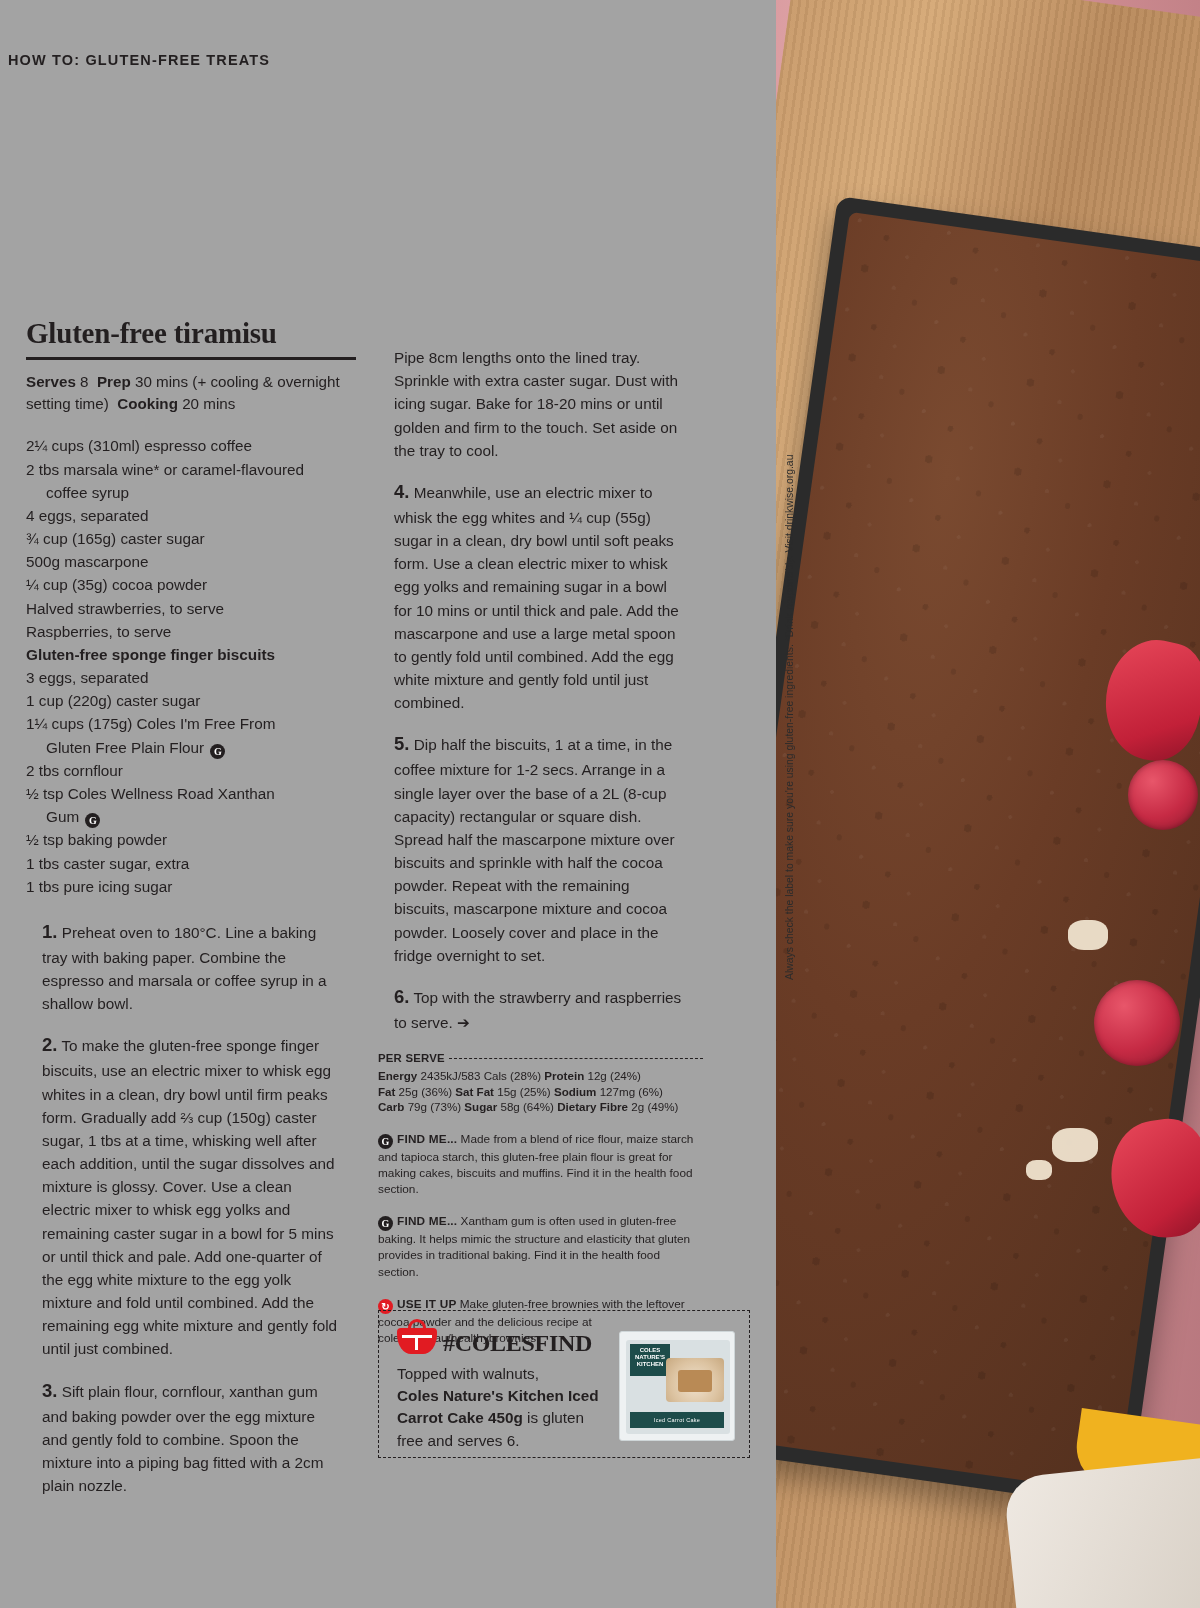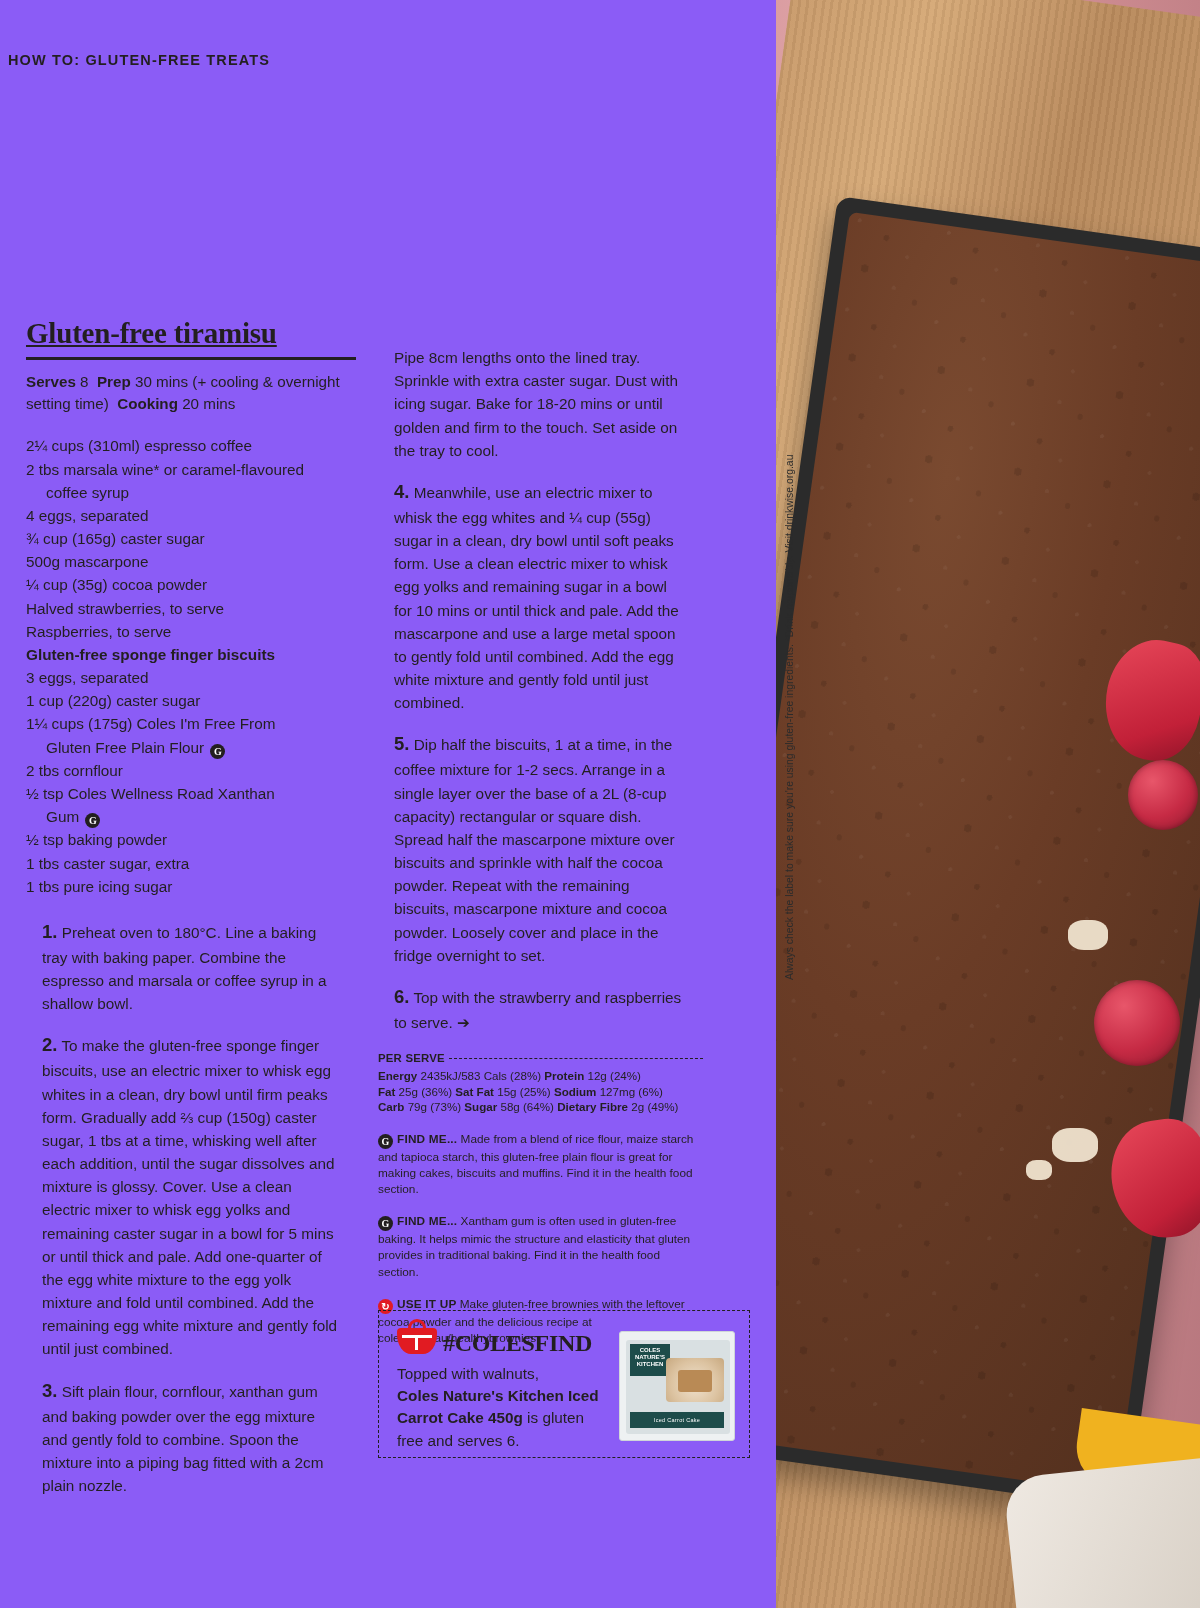--- a/index.html
+++ b/index.html
@@ -25,21 +25,21 @@
     color: #231f20;
   }
 
   
   .content {
     position: absolute;
     left: 0;
     top: 0;
     width: 776px;
     height: 1608px;
-    background: #8b5cf6;
+    background: #a3a3a3;
   }
 
   .col-left {
     position: absolute;
     left: 26px;
     top: 318px;
     width: 330px;
   }
   .col-right {
     position: absolute;
@@ -48,21 +48,20 @@
     width: 325px;
   }
 
   .recipe-title {
     font-family: "Liberation Serif", serif;
     font-size: 29px;
     font-weight: bold;
     letter-spacing: -0.2px;
     margin: 0 0 9px 0;
     line-height: 1.05;
-    text-decoration: underline;
   }
   .rule {
     width: 330px;
     height: 2.5px;
     background: #231f20;
     margin-bottom: 11px;
   }
 
   .meta {
     font-size: 15.2px;

